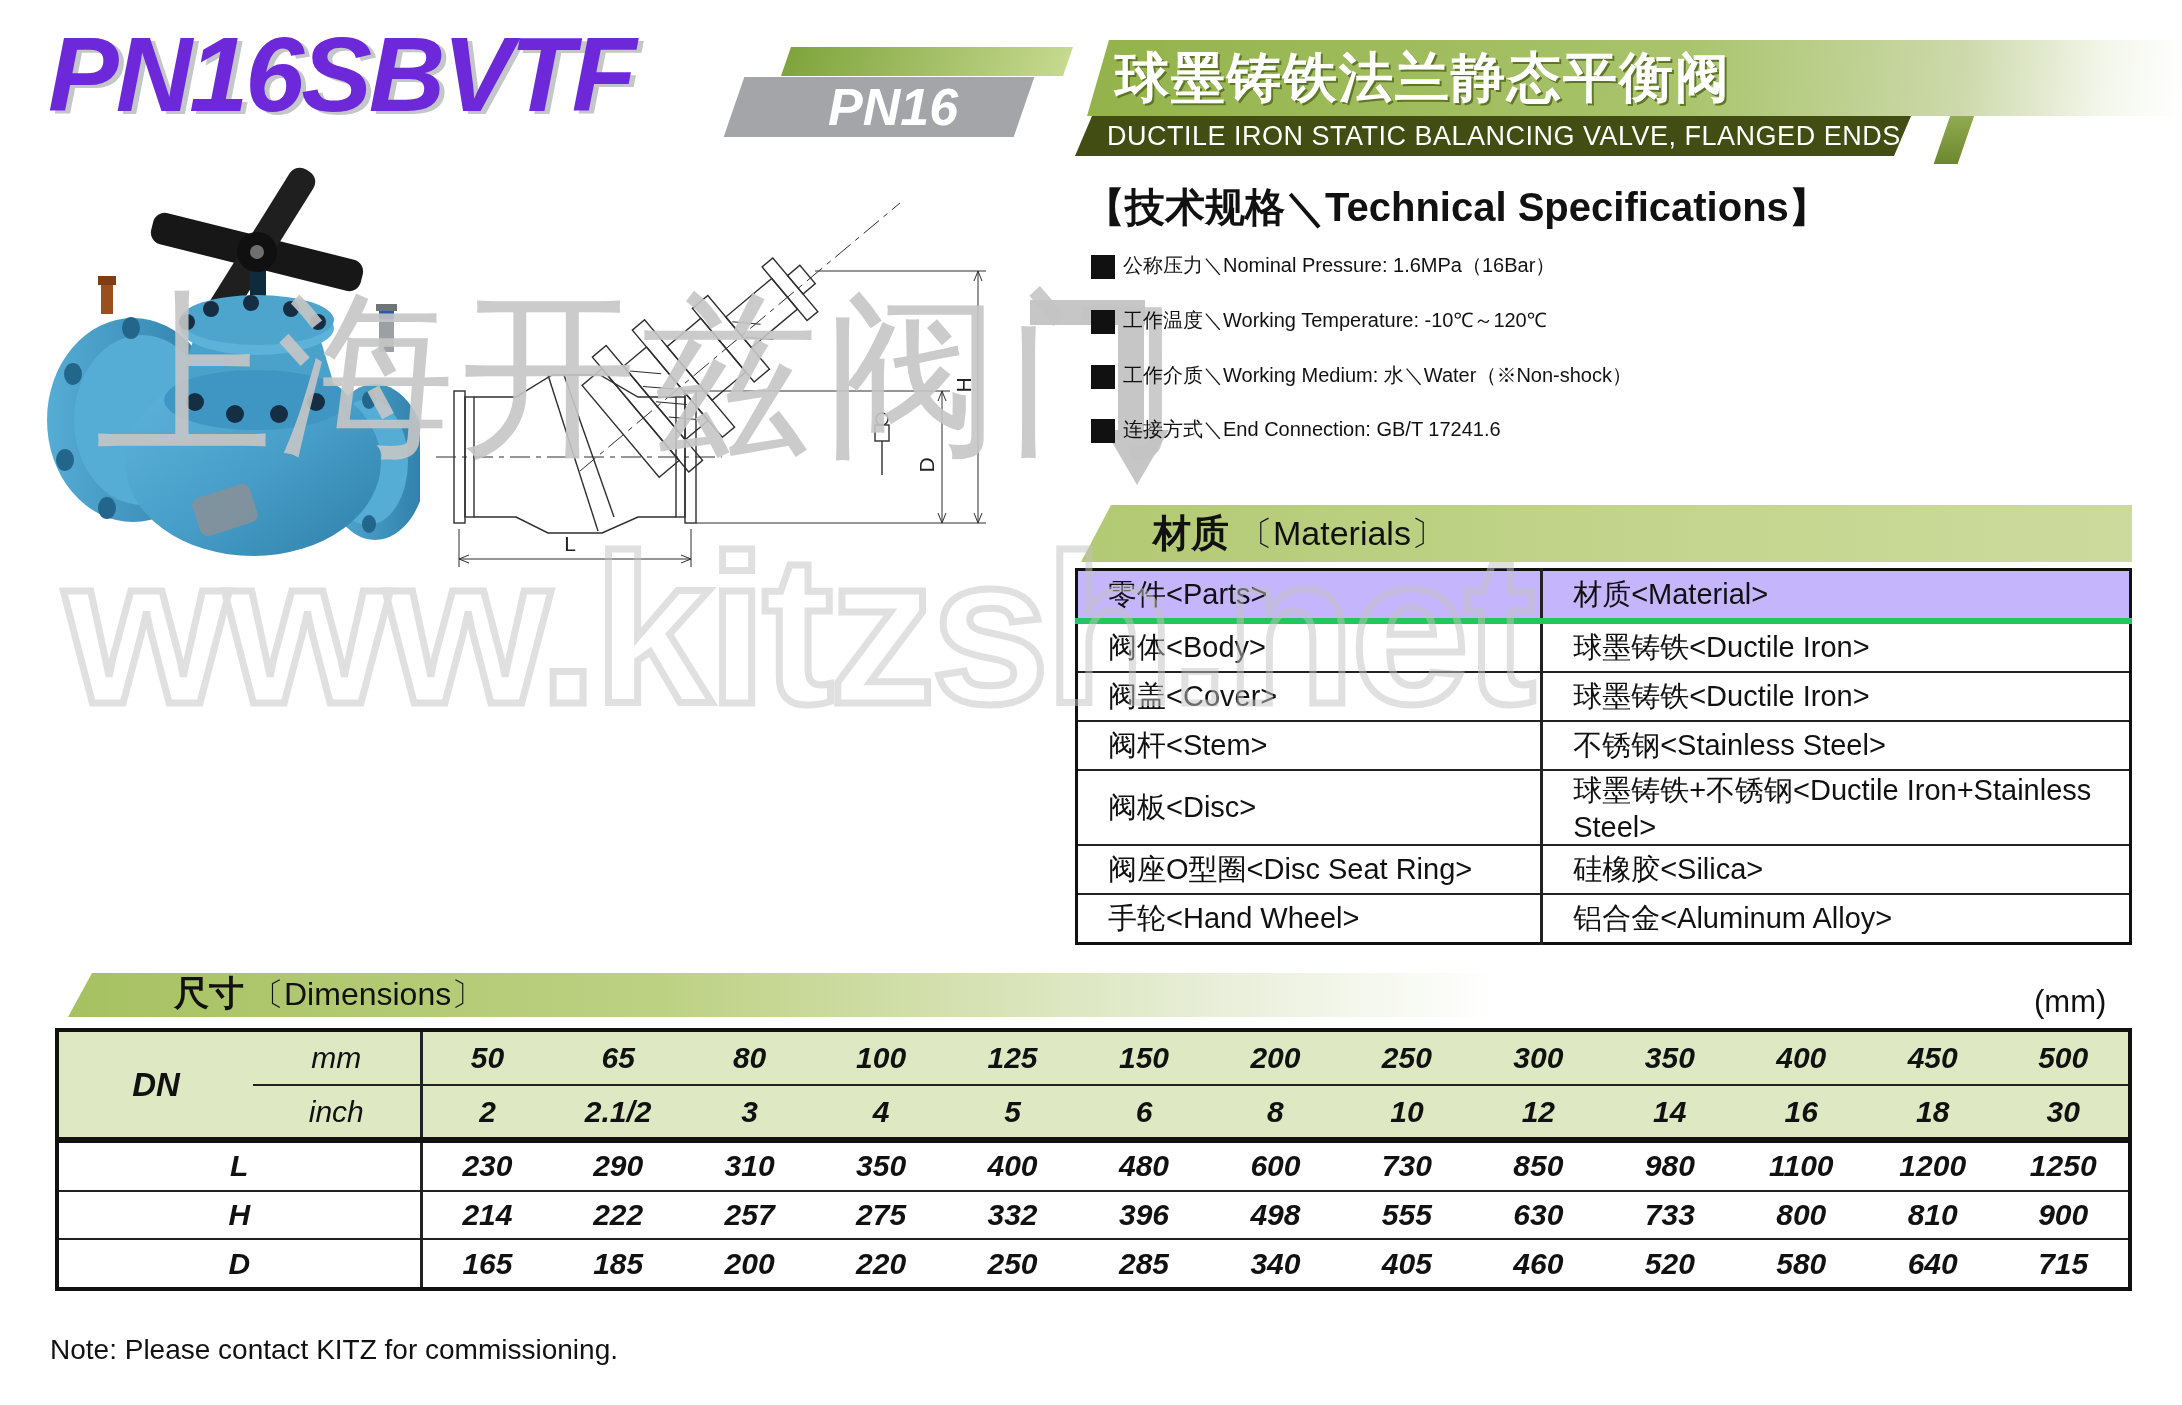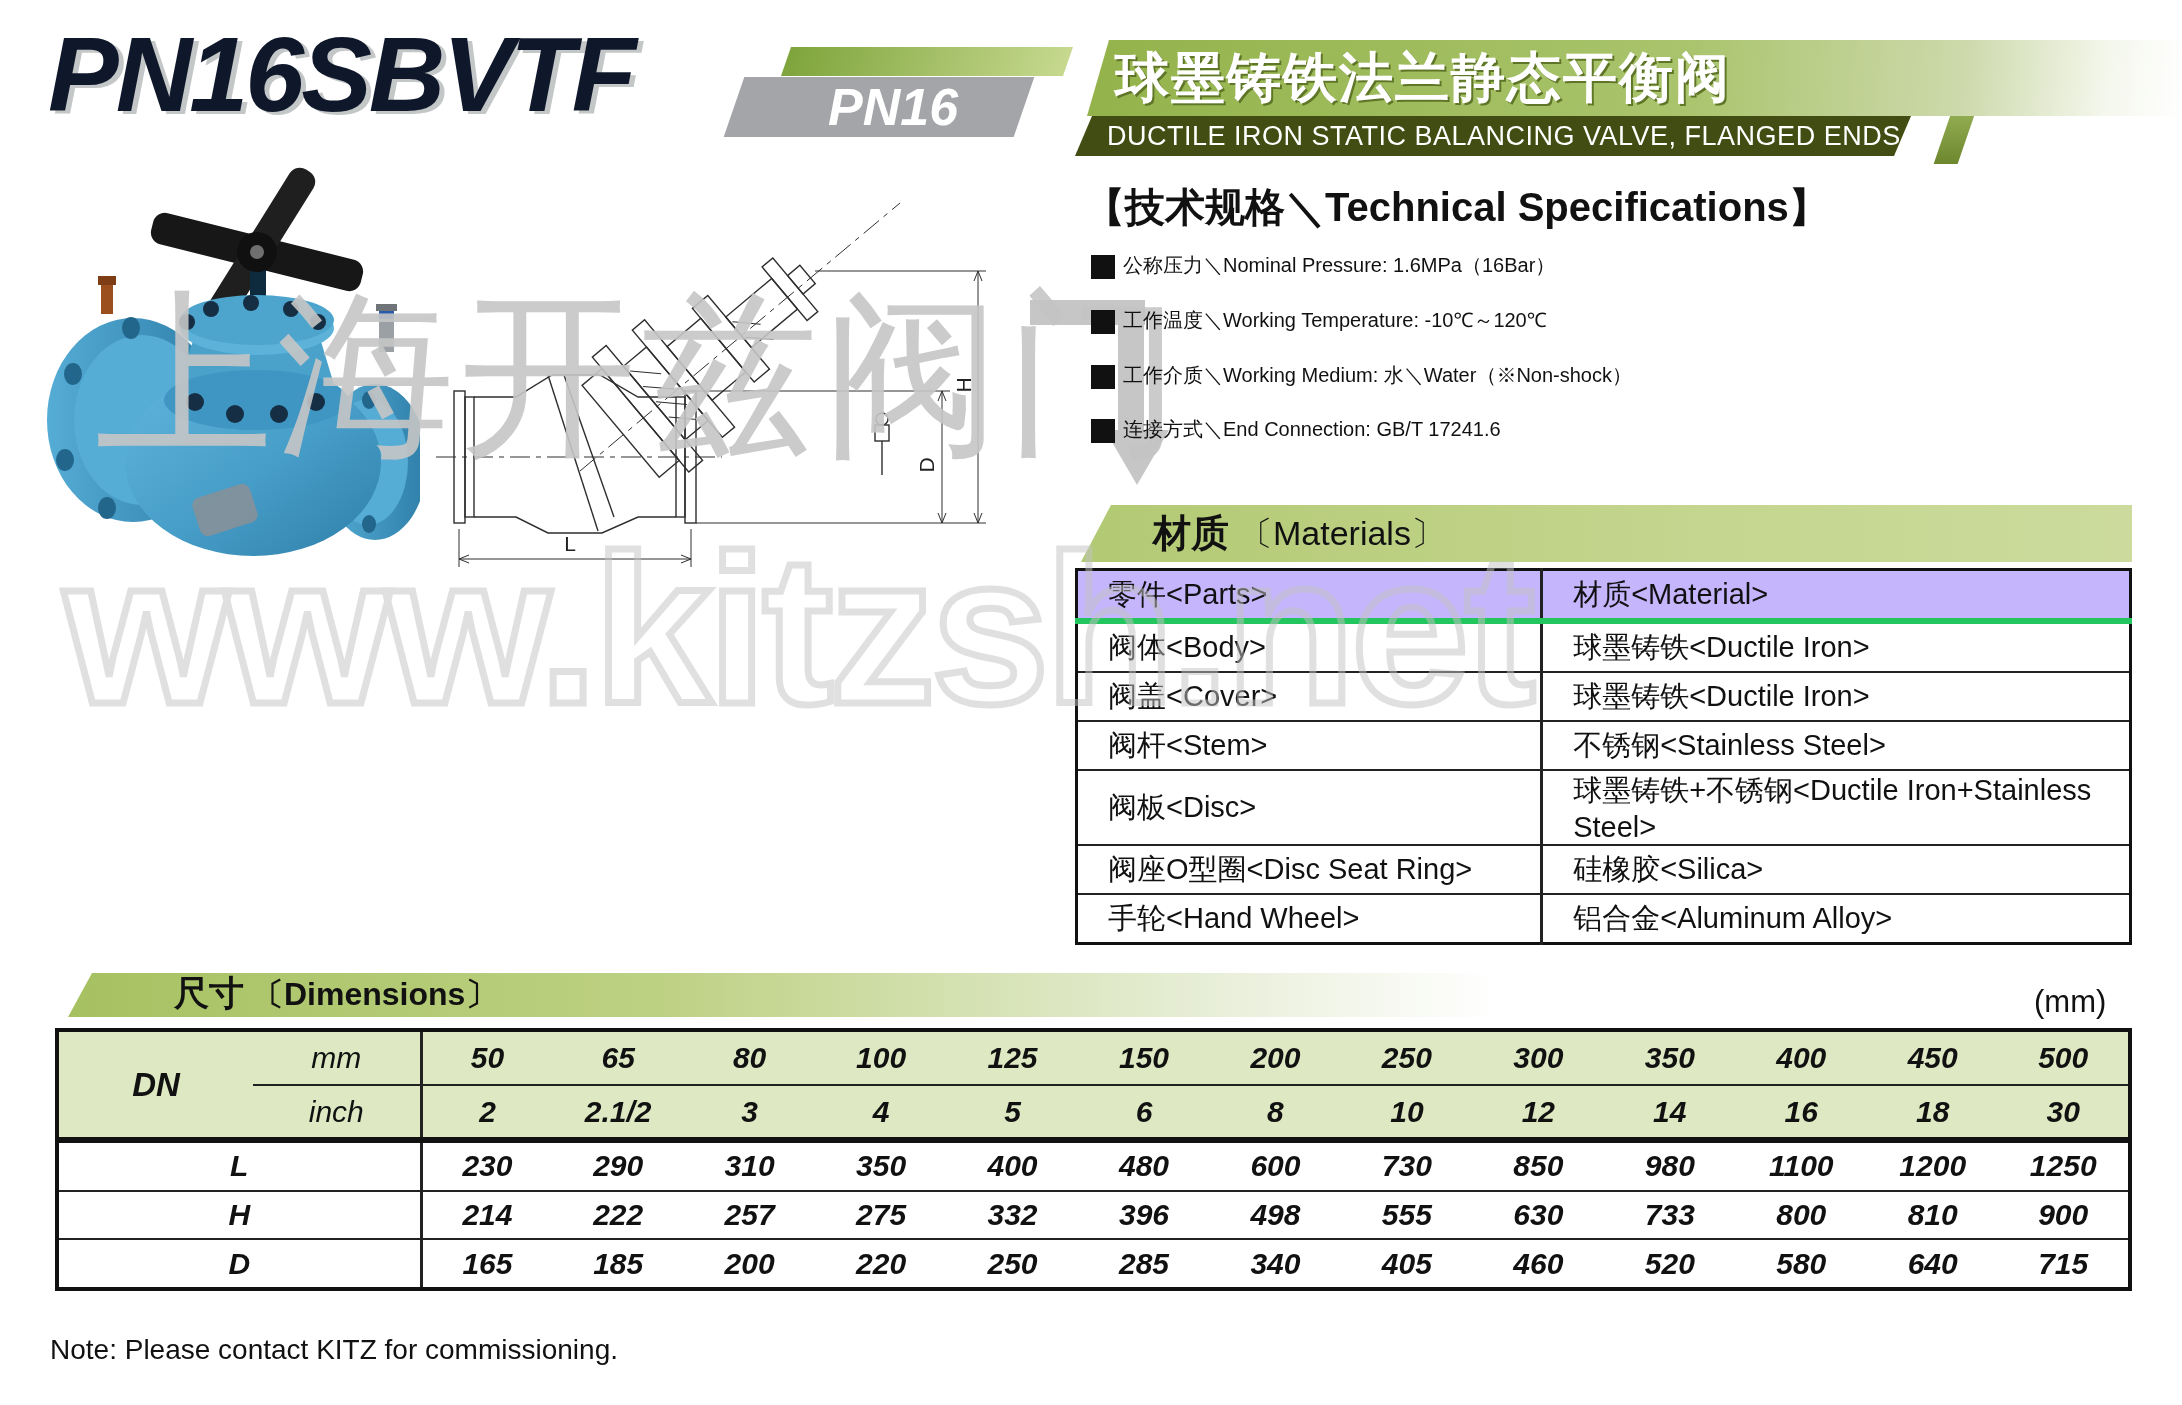--- a/index.html
+++ b/index.html
@@ -1,21 +1,21 @@
 <!DOCTYPE html>
 <html><head>
 <meta charset="utf-8">
 <style>
   html,body{margin:0;padding:0;background:#fff;}
   .page{position:relative;width:2182px;height:1405px;background:#fff;overflow:hidden;
         font-family:"Liberation Sans", sans-serif;color:#111;}
 
   
   .model-title{position:absolute;left:48px;top:14px;font-size:106px;font-weight:bold;
-        font-style:italic;color:#0f172a;letter-spacing:-3px;white-space:nowrap;
+        font-style:italic;color:#6d28d9;letter-spacing:-3px;white-space:nowrap;
         text-shadow:5px 3px 0 rgba(125,130,130,.45);z-index:2;}
   .badge-topbar{position:absolute;left:786px;top:47px;width:282px;height:29px;
         background:linear-gradient(90deg,#7fa43c,#c6d98f);transform:skewX(-19deg);z-index:1;}
   .badge-gray{position:absolute;left:734px;top:77px;width:290px;height:60px;
         background:#a3a5a8;transform:skewX(-19deg);z-index:1;
         display:flex;align-items:center;justify-content:center;}
   .badge-gray span{transform:skewX(19deg);font-size:52px;font-weight:bold;font-style:italic;
         color:#fff;letter-spacing:0px;padding-left:28px;}
   .banner-cn{position:absolute;left:1075px;top:40px;width:1107px;height:76px;z-index:1;
         background:linear-gradient(95deg,#93b24a 0%,#a9c46c 55%,#cdd9ab 80%,#f4f7ec 93%,#fff 100%);
@@ -61,21 +61,21 @@
   table.materials td{border-bottom:2px solid #222;background:transparent;}
   table.materials tr:last-child td{border-bottom:none;}
   table.materials .col-part{width:41%;border-right:3px solid #222;}
 
   
   .dim-banner{position:absolute;left:64px;top:973px;width:1490px;height:44px;z-index:2;
         background:linear-gradient(90deg,#a6c161 0%,#bdd183 40%,#e9efda 78%,#fff 96%);
         clip-path:polygon(28px 0,100% 0,100% 100%,4px 100%);
         display:flex;align-items:flex-end;}
   .dim-banner .t1{font-size:35px;font-weight:bold;padding-left:110px;}
-  .dim-banner .t2{font-size:32px;font-weight:bold;padding-left:8px;}
+  .dim-banner .t2{font-size:32px;font-weight:normal;padding-left:8px;}
   .unit-label{position:absolute;left:2034px;top:984px;font-size:31px;z-index:2;}
   .dim-table-wrap{position:absolute;left:55px;top:1028px;width:2077px;height:263px;z-index:2;font-style:italic;}
   table.dims{border-collapse:collapse;width:100%;height:100%;table-layout:fixed;border:4px solid #111;}
   table.dims td{font-size:30px;font-weight:bold;text-align:center;vertical-align:middle;color:#111;}
   table.dims tr.head-row{height:55px;}
   table.dims tr.head-row td{background:#dee9c3;}
   table.dims td.dn-cell{font-size:33px;border-bottom:6px solid #111;background:#dee9c3;}
   table.dims td.sub-cell{font-weight:normal;}
   table.dims td.sub-cell, table.dims td.row-label{border-right:3px solid #222;}
   table.dims td.bb-thin{border-bottom:2px solid #222;}

